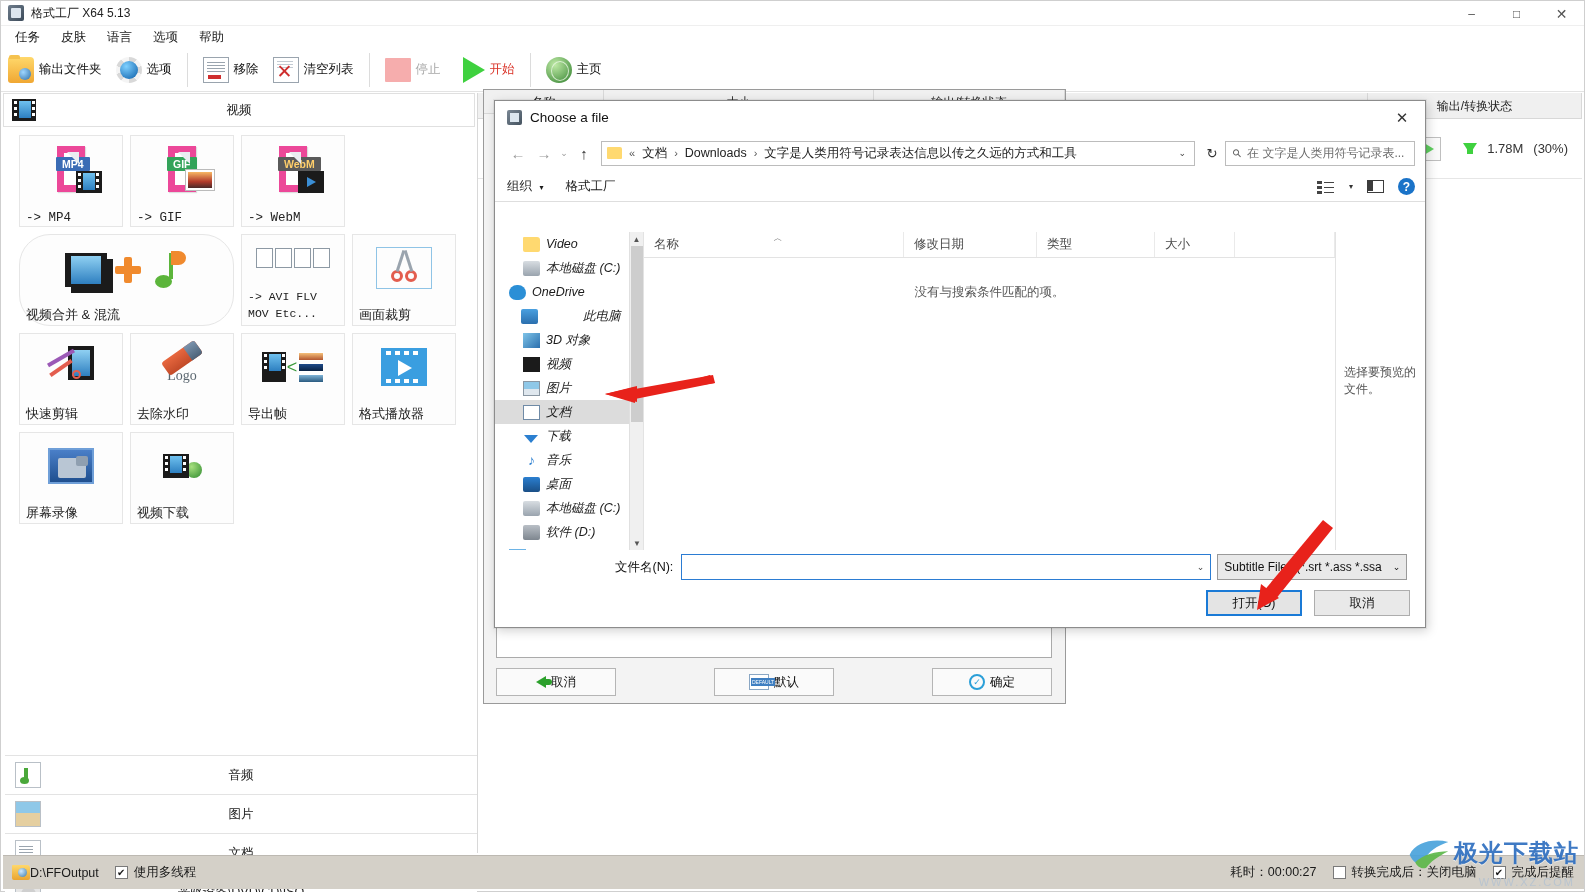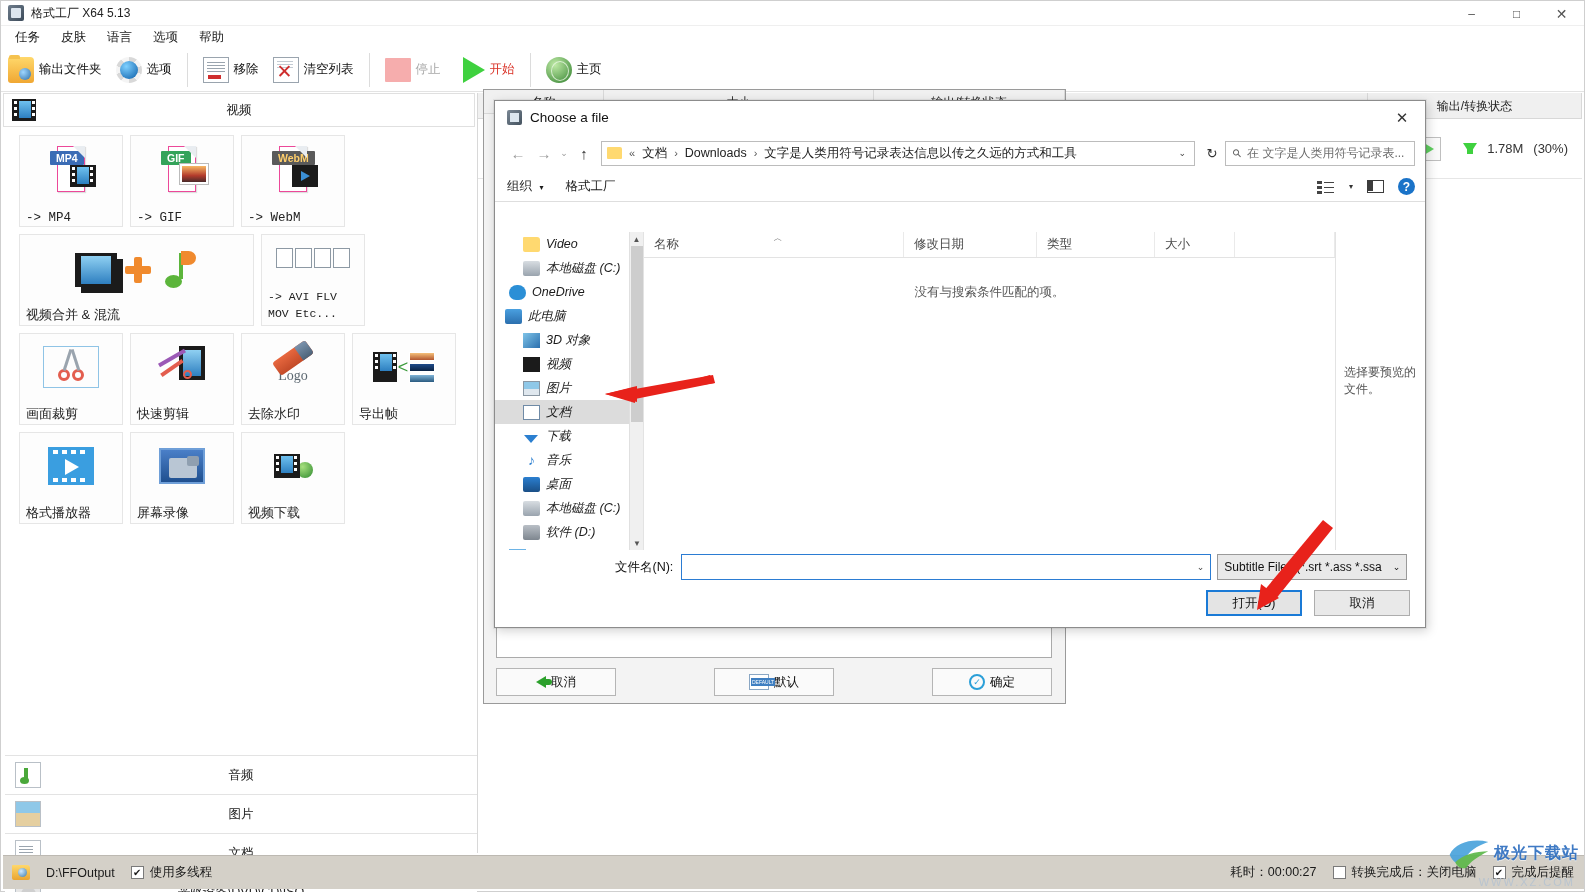--- a/index.html
+++ b/index.html
@@ -66,29 +66,29 @@
   .ico-globe{border-radius:50%;background:radial-gradient(circle at 35% 30%,#bfeaa6,#2f7f2c);}
   .ico-globe::after{content:"";position:absolute;left:5px;top:4px;width:16px;height:18px;border-radius:50%;border:1.5px solid #e8f6e2;opacity:.8;}
 
   
   .left-panel{position:absolute;left:2px;top:92px;width:472px;height:762px;background:#fff;}
   .cat-header{height:34px;border:1px solid #e0e0e0;background:#fff;display:flex;align-items:center;position:relative;}
   .cat-header .chicon{width:24px;height:24px;margin-left:8px;}
   .cat-header .chtxt{position:absolute;left:0;right:0;text-align:center;font-size:12.5px;color:#222;}
   .tiles{padding:8px 10px 4px 16px;display:flex;flex-wrap:wrap;gap:7px;}
   .tile{width:104px;height:92px;border:1px solid #e6e6e6;background:#fdfdfd;position:relative;}
-  .tile.wide{width:235px;}
+  .tile.wide{width:215px;border-radius:31px;}
   .tile .tlabel{position:absolute;left:6px;bottom:1px;font-size:12.5px;color:#222;
     font-family:"Liberation Mono","DejaVu Sans Mono",monospace; letter-spacing:0px;}
   .tile .tlabel.cn{font-family:"Liberation Sans",sans-serif;font-size:13px;}
   .tile .tlabel.two{bottom:3px;line-height:17px;}
   .tile .tart{position:absolute;left:0;right:0;top:8px;height:50px;display:flex;align-items:center;justify-content:center;}
 
   
-  .fdoc{width:28px;height:46px;background:#fff;border:1px solid #ec4899;position:relative;box-shadow:1px 1px 1px rgba(0,0,0,.12);}
+  .fdoc{width:28px;height:46px;background:#fff;border:7px solid #ec4899;position:relative;box-shadow:1px 1px 1px rgba(0,0,0,.12);}
   .fdoc::after{content:"";position:absolute;right:-1px;top:-1px;border-left:12px solid transparent;border-top:12px solid #e9edf1;}
   .fbadge{position:absolute;left:-8px;top:4px;padding:1px 6px;font-size:10.5px;color:#fff;font-weight:bold;border-radius:1px;
     font-family:"Liberation Sans",sans-serif;}
   .filmstrip{width:26px;height:22px;background:#1b1b1b;position:relative;}
   .filmstrip::before{content:"";position:absolute;left:2px;top:2px;width:3px;height:3px;background:#fff;
     box-shadow:0 6px 0 #fff,0 12px 0 #fff,18px 0 0 #fff,18px 6px 0 #fff,18px 12px 0 #fff;}
   .filmstrip::after{content:"";position:absolute;left:7px;top:2px;width:12px;height:17px;background:linear-gradient(#6fc1ef,#2d7fc0);}
 
   .panel-rows{position:absolute;left:2px;top:662px;width:472px;}
   .prow{height:39px;border-top:1px solid #e3e3e3;display:flex;align-items:center;position:relative;background:#fff;}
@@ -103,21 +103,21 @@
   .mini-btn{width:24px;height:24px;border:1px solid #bfbfbf;background:#fafafa;display:flex;align-items:center;justify-content:center;margin-left:6px;}
   .dlstat{display:flex;align-items:center;font-size:13px;color:#333;margin-left:8px;}
   .arrow-dn{width:0;height:0;border-left:7px solid transparent;border-right:7px solid transparent;border-top:11px solid #3fd13f;position:relative;}
   .arrow-dn::before{content:"";position:absolute;left:-3px;top:-9px;width:6px;height:9px;background:#3fd13f;}
 
   
   .statusbar{position:absolute;left:2px;bottom:2px;width:1581px;height:34px;background:#d4d0c8;
     display:flex;align-items:center;border-top:1px solid #bdb9b2;}
   .sb-folder{width:18px;height:15px;margin-left:9px;background:linear-gradient(#ffd86b,#e9a430);border-radius:1px 3px 2px 2px;position:relative;}
   .sb-folder::after{content:"";position:absolute;left:6px;top:3px;width:9px;height:9px;border-radius:50%;background:radial-gradient(circle at 35% 35%,#cfe9ff,#3b7aa8);}
-  .sb-txt{font-size:12.5px;color:#1a1a1a;margin-left:16px;}
+  .sb-txt{font-size:12.5px;color:#1a1a1a;margin-left:0;}
   .cbox{width:13px;height:13px;border:1px solid #7a7a7a;background:#fff;display:inline-flex;align-items:center;justify-content:center;font-size:10px;color:#1a1a1a;margin-left:16px;}
   .cbox.checked::after{content:"✔";font-size:10px;line-height:10px;}
   .sb-right{position:absolute;right:10px;display:flex;align-items:center;}
 
   
   .dialog{position:absolute;left:494px;top:100px;width:932px;height:528px;background:#ffffff;
     border:1px solid #8c8c8c; box-shadow:0 0 0 1px rgba(0,0,0,.05), 2px 3px 10px rgba(0,0,0,.18);}
   .dlg-title{height:33px;display:flex;align-items:center;position:relative;background:#fff;}
   .dlg-title .dicon{width:15px;height:15px;margin-left:12px;background:linear-gradient(135deg,#7a8794,#44525f);border-radius:2px;position:relative;}
   .dlg-title .dicon::after{content:"";position:absolute;left:3px;top:3px;width:9px;height:9px;background:#dce6ef;}
@@ -189,21 +189,21 @@
   .chk-circle{width:16px;height:16px;border-radius:50%;border:2px solid #2b9fd8;display:flex;align-items:center;justify-content:center;font-size:9px;color:#2b9fd8;}
   .dflt-ico{width:20px;height:16px;background:#fff;border:1px solid #8aa7c4;position:relative;}
   .dflt-ico::after{content:"DEFAULT";position:absolute;left:1px;top:3px;font-size:5px;color:#fff;background:#3f7fc1;padding:1px;}
 
   
   .red-arrow{position:absolute;pointer-events:none;}
 
   
   .watermark{position:absolute;right:6px;bottom:22px;display:flex;align-items:center;opacity:.92;}
   .wm-swoosh{width:46px;height:34px;position:relative;}
-  .wm-txt{font-size:16px;font-weight:bold;color:#2f6fc0;margin-left:2px;letter-spacing:1px;
+  .wm-txt{font-size:24px;font-weight:bold;color:#2f6fc0;margin-left:2px;letter-spacing:1px;
     text-shadow:0 1px 0 rgba(255,255,255,.6);}
   .wm-sub{position:absolute;right:10px;bottom:4px;font-size:11px;color:#b9c4cf;letter-spacing:2px;}
 </style>
 </head>
 <body>
 
 <div id="root">
 
   <div class="app-window">
 
@@ -559,21 +559,21 @@
           <span>Video</span>
         </div>
         <div class="side-item indent">
           <span class="si" style="background:linear-gradient(#d8dde2,#9aa4ae);border-radius:2px;"></span>
           <span>本地磁盘 (C:)</span>
         </div>
         <div class="side-item" style="padding-left:14px;">
           <span class="si" style="background:#2b8fd6;border-radius:8px 8px 7px 7px;"></span>
           <span>OneDrive</span>
         </div>
-        <div class="side-item" style="padding-left:10px;">
+        <div class="side-item" style="padding-left:26px;gap:39px;">
           <span class="si" style="background:linear-gradient(#4aa0e0,#2b6fae);border-radius:2px;"></span>
           <span>此电脑</span>
         </div>
         <div class="side-item indent">
           <span class="si" style="background:linear-gradient(135deg,#7fc4e8,#2b6fae);"></span>
           <span>3D 对象</span>
         </div>
         <div class="side-item indent">
           <span class="si" style="background:#1b1b1b;"></span>
           <span>视频</span>

